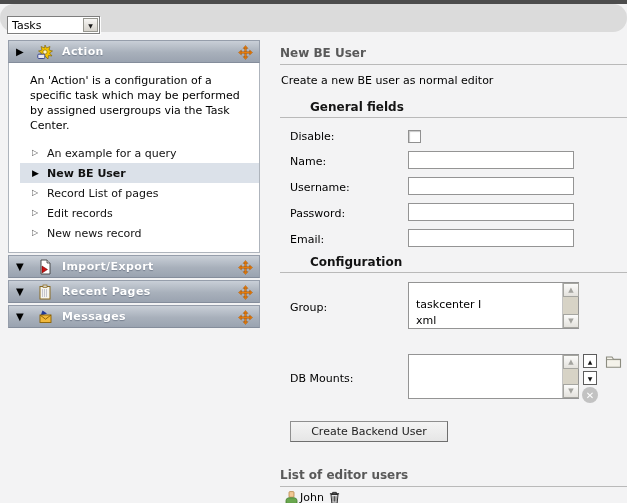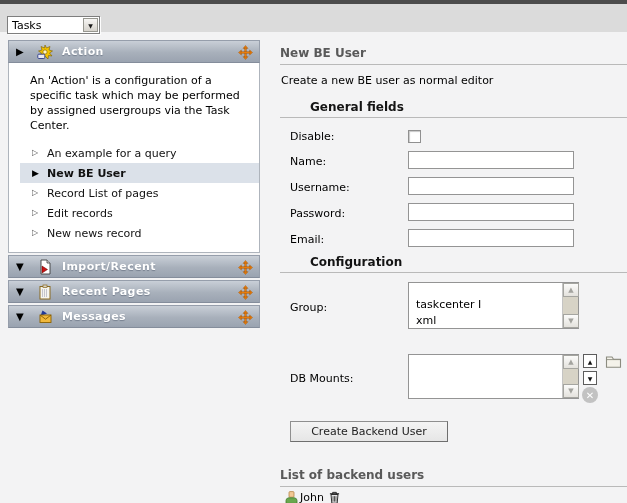--- a/index.html
+++ b/index.html
@@ -8,21 +8,21 @@
     position: relative;
     background: #f3f3f4;
     font-family: "DejaVu Sans", "Liberation Sans", sans-serif;
     font-size: 11px;
     color: #1a1a1a;
     overflow: hidden;
   }
 
   
   .topbar { position: absolute; top: 0; left: 0; width: 627px; height: 4px; background: #4c4c4c; }
-  .toolbar { position: absolute; top: 4px; left: 0; width: 627px; height: 28px; background: #dbdbdb; }
+  .toolbar { position: absolute; top: 4px; left: 0; width: 627px; height: 28px; background: #dbdbdb; border-radius: 14px; }
 
   .module-select {
     position: absolute; left: 7px; top: 12px; width: 93px; height: 18px;
     background: #fff; border: 1px solid #7e7e7e;
     box-shadow: 1px 1px 0 #fdfdfd, inset 1px 1px 0 #fff;
     display: flex; align-items: center; cursor: pointer;
   }
   .module-select .value { flex: 1; padding-left: 4px; color: #000; }
   .module-select .drop {
     width: 15px; height: 14px; margin-right: 1px;
@@ -175,21 +175,21 @@
     </div>
   </div>
 
   <div class="panel-header collapsed">
     <span class="tri">▼</span>
     <svg class="hicon" viewBox="0 0 16 16">
       <path d="M4 1 h6 l3 3 v11 H4 z" fill="#fff" stroke="#3c3c3c" stroke-width="0.9"></path>
       <path d="M10 1 v3 h3" fill="#ddd" stroke="#3c3c3c" stroke-width="0.8"></path>
       <polygon points="5,7 5,14 10.5,10.5" fill="#cc1111" stroke="#550000" stroke-width="0.5"></polygon>
     </svg>
-    <span class="htitle">Import/Recent</span>
+    <span class="htitle">Import/Export</span>
     <svg class="move" viewBox="0 0 16 16">
       <g fill="#e87d0c" stroke="#9c4f00" stroke-width="0.4">
         <polygon points="8,0.5 5.3,3.6 10.7,3.6"></polygon>
           <polygon points="8,15.5 5.3,12.4 10.7,12.4"></polygon>
         <polygon points="0.5,8 3.6,5.3 3.6,10.7"></polygon>
           <polygon points="15.5,8 12.4,5.3 12.4,10.7"></polygon>
         <rect x="7.2" y="3.2" width="1.6" height="9.6"></rect>
           <rect x="3.2" y="7.2" width="9.6" height="1.6"></rect>
       </g>
     </svg>
@@ -309,21 +309,21 @@
           <path d="M1.5 3 h5.5 l1.5 2.2 h7 v8 h-14 z" fill="#f4f2ea" stroke="#8c8c80" stroke-width="1.1"></path>
           <path d="M1.5 5.6 h14.5" stroke="#8c8c80" stroke-width="0.9" fill="none"></path>
         </svg>
       </div>
     </div>
   </div>
 
   <button class="create-btn">Create Backend User</button>
 
   <div class="users-block">
-    <div class="page-title">List of backend users</div>
+    <div class="page-title">List of editor users</div>
     <hr class="rule">
 
     <div class="user-row">
       <svg class="uicon" viewBox="0 0 13 13">
         <rect x="4" y="0.6" width="5" height="5.6" rx="1" fill="#f2c894" stroke="#b5854a" stroke-width="0.8"></rect>
         <path d="M1 12.4 V9.4 q0-2 2.5-2.6 h6 q2.5 .6 2.5 2.6 v3 z" fill="#69a74e" stroke="#417a2b" stroke-width="0.8"></path>
       </svg>
       <span class="uname">John</span>
       <svg class="trash" viewBox="0 0 12 14">
         <path d="M1 3 h10" stroke="#1a1a1a" stroke-width="1.3" fill="none"></path>

